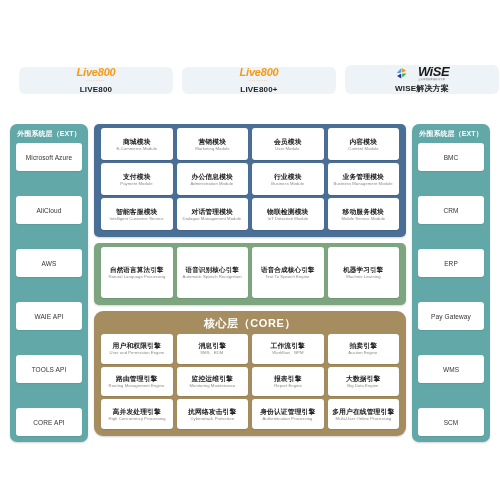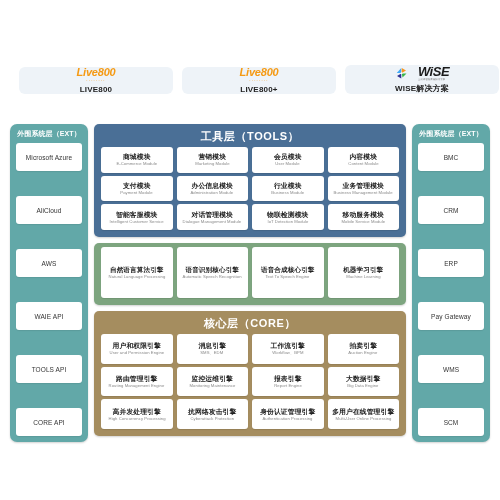--- a/index.html
+++ b/index.html
@@ -162,21 +162,21 @@
   .layer {
     border-radius: 5px;
     box-shadow: 0 1px 2px rgba(0,0,0,0.18);
     padding: 4px 7px 7px 7px;
     box-sizing: border-box;
     display: flex;
     flex-direction: column;
   }
   .layer-tools  { background: #4a6f96; flex: 0 0 113px; }
   .layer-waie   { background: #7da57f; flex: 0 0 62px;  }
-  .layer-core   { background: #a58d5f; flex: 0 0 125px; }
+  .layer-core   { background: #a58d5f; flex: 0 0 125px; border-radius: 9px; }
 
   .layer-title {
     text-align: center;
     color: #ffffff;
     font-size: 11px;
     font-weight: bold;
     letter-spacing: 0.6px;
     line-height: 17px;
     height: 17px;
     margin-bottom: 2px;
@@ -280,21 +280,20 @@
         <div class="ext-item">AWS</div>
         <div class="ext-item">WAIE API</div>
         <div class="ext-item">TOOLS API</div>
         <div class="ext-item">CORE API</div>
       </div>
     </div>
 
     <div class="center-stack">
 
       <div class="layer layer-tools">
-        <div class="layer-title">工具层（TOOLS）</div>
         <div class="layer-grid">
           <div class="layer-row">
             <div class="cell">
               <span class="cell-cn">商城模块</span>
               <span class="cell-en">E-Commerce Module</span>
             </div>
             <div class="cell">
               <span class="cell-cn">营销模块</span>
               <span class="cell-en">Marketing Module</span>
             </div>

